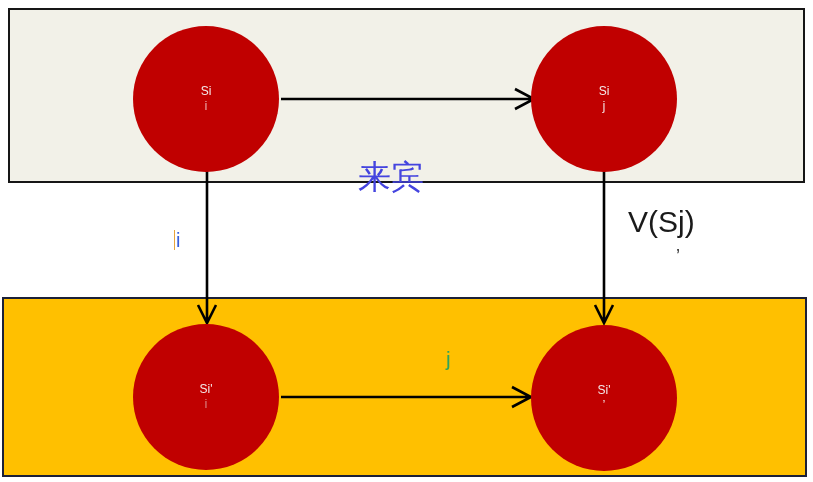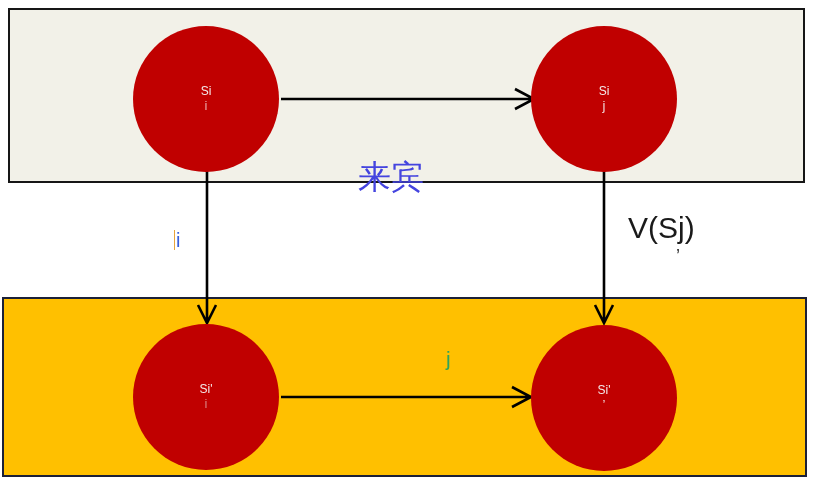--- a/index.html
+++ b/index.html
@@ -28,21 +28,21 @@
   .n-host-right{left:531px;top:325px;}
   
   svg.arrows{position:absolute;left:0;top:0;pointer-events:none;}
   
   .lbl{position:absolute;white-space:nowrap;}
   .edge-guest{left:377px;top:26px;font-size:31px;color:#2FA45B;}
   .region-guest{left:358px;top:136px;font-size:33px;color:#4444DF;font-weight:normal;margin-top:19px;}
   .v-left{left:112px;top:203px;font-size:30px;color:#1a1a1a;}
   .v-left .bigparen{font-size:38px;vertical-align:-4px;}
   .v-left-sub{left:174px;top:230px;font-size:20px;color:#3a5fd9;border-left:1px solid #e8a33c;padding-left:1px;line-height:1;}
-  .v-right{left:628px;top:211px;font-size:30px;color:#1a1a1a;}
+  .v-right{left:628px;top:205px;font-size:30px;color:#1a1a1a;}
   .v-right-sub{left:676px;top:246px;font-size:18px;color:#333333;}
   .edge-host{left:363px;top:315px;font-size:31px;color:#ffffff;text-shadow:3px 3px 0 #2FA45B;}
   .edge-host-sub{left:446px;top:347px;font-size:21px;color:#2FA45B;}
   .region-host{left:382px;top:426px;font-size:31px;color:#111111;font-weight:bold;}
 </style>
 </head>
 <body>
 
 <div class="canvas">
 

